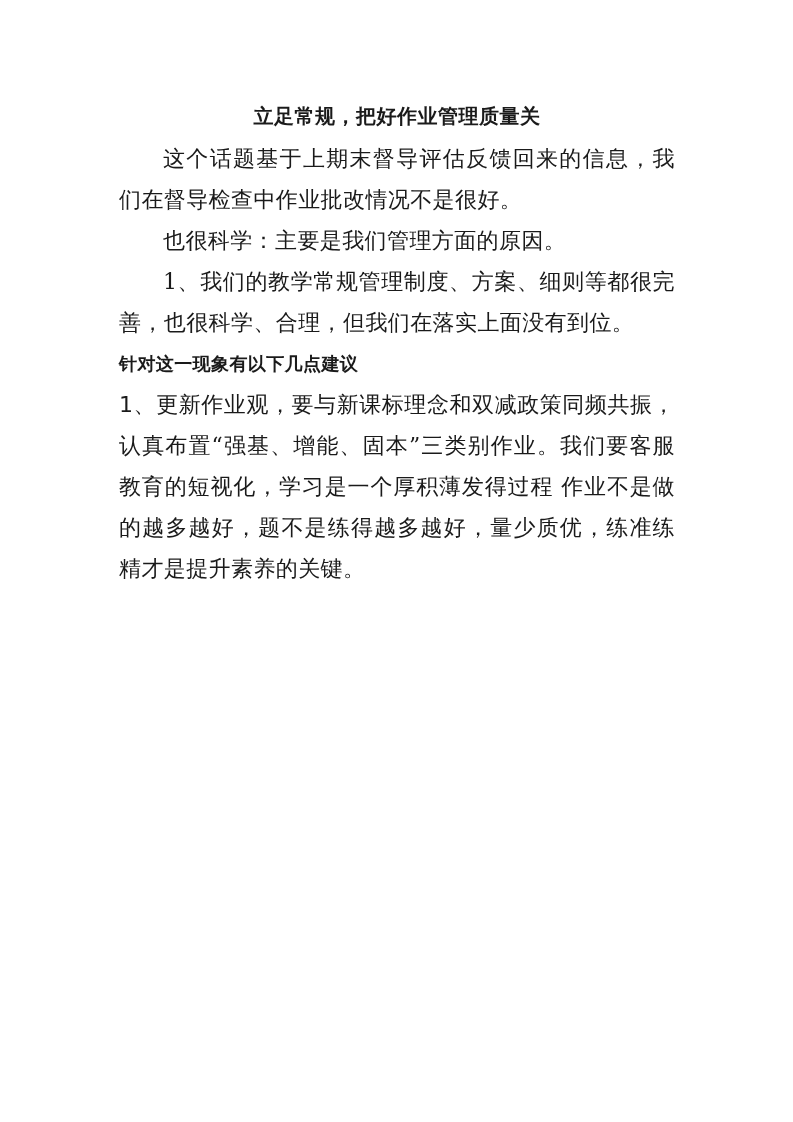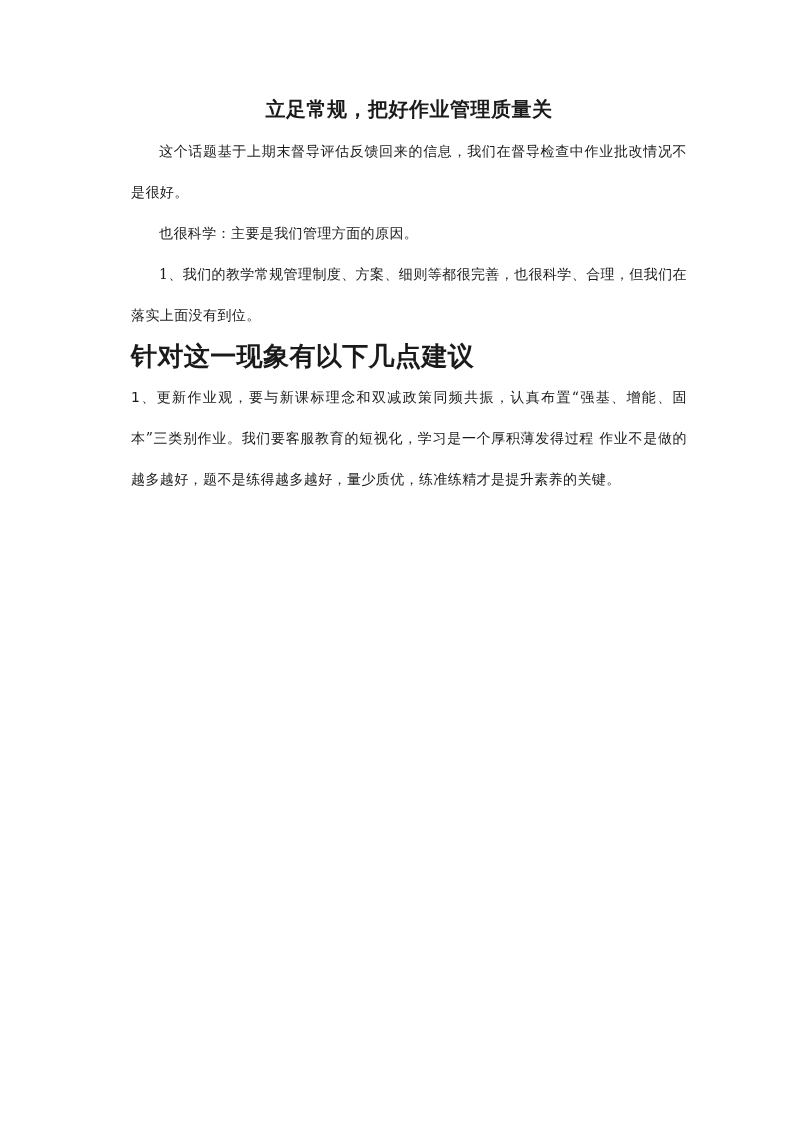--- a/index.html
+++ b/index.html
@@ -1,24 +1,24 @@
 <!DOCTYPE html>
 <html><head>
 <meta charset="utf-8">
 <style>
   html, body { margin: 0; padding: 0; background: #ffffff; }
   body { width: 793px; height: 1122px; position: relative; overflow: hidden;
          font-family: "DejaVu Serif", "Liberation Serif", serif; color: #1a1a1a; }
-  .page { position: absolute; left: 119px; top: 93px; width: 556px; margin-left: 12px; }
+  .page { position: absolute; left: 119px; top: 100px; width: 556px; }
   .title { text-align: center; font-weight: bold; font-size: 20px; line-height: 32px;
            margin: 0 0 6px 0; letter-spacing: 0.5px; font-family: "DejaVu Sans", "Liberation Sans", sans-serif; }
-  p { margin: 0; font-size: 14px; line-height: 41px; text-align: justify; text-align-last: left; letter-spacing: 0.4px; }
+  p { margin: 0; font-size: 22px; line-height: 41px; text-align: justify; text-align-last: left; letter-spacing: 0.4px; }
   p.indent { text-indent: 2em; }
   b { font-weight: normal; font-family: "DejaVu Sans", "Liberation Sans", sans-serif; }
-  p.heading { font-weight: bold; font-family: "DejaVu Sans", "Liberation Sans", sans-serif; font-size: 26px; }
+  p.heading { font-weight: bold; font-family: "DejaVu Sans", "Liberation Sans", sans-serif; font-size: 18px; }
 </style>
 </head>
 <body>
 
 <div class="page">
   <div class="title">立足常规，把好作业管理质量关</div>
 
   <p class="indent"><span>这个话题基于上期末督导评估反馈回来的信息，我们在督导检查中作业批改情况不是很好。</span></p>
 
   <p class="indent"><span>也很科学：主要是我们管理方面的原因。</span></p>

